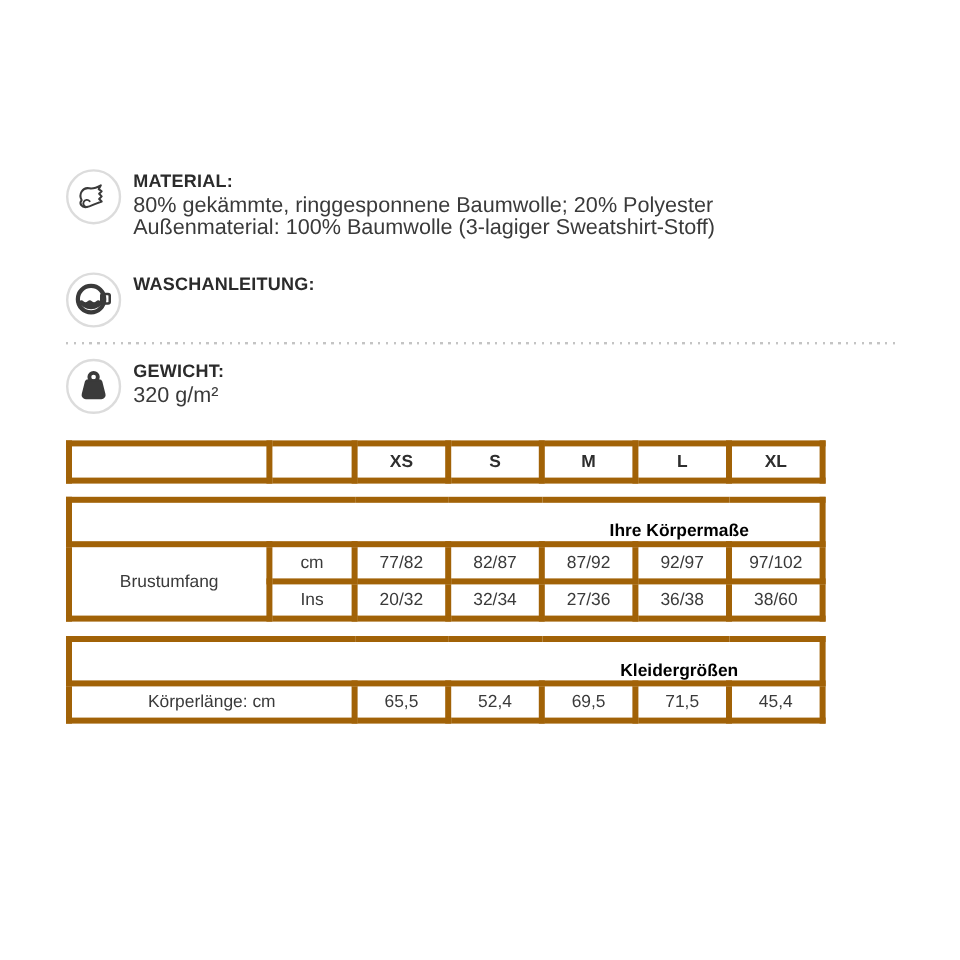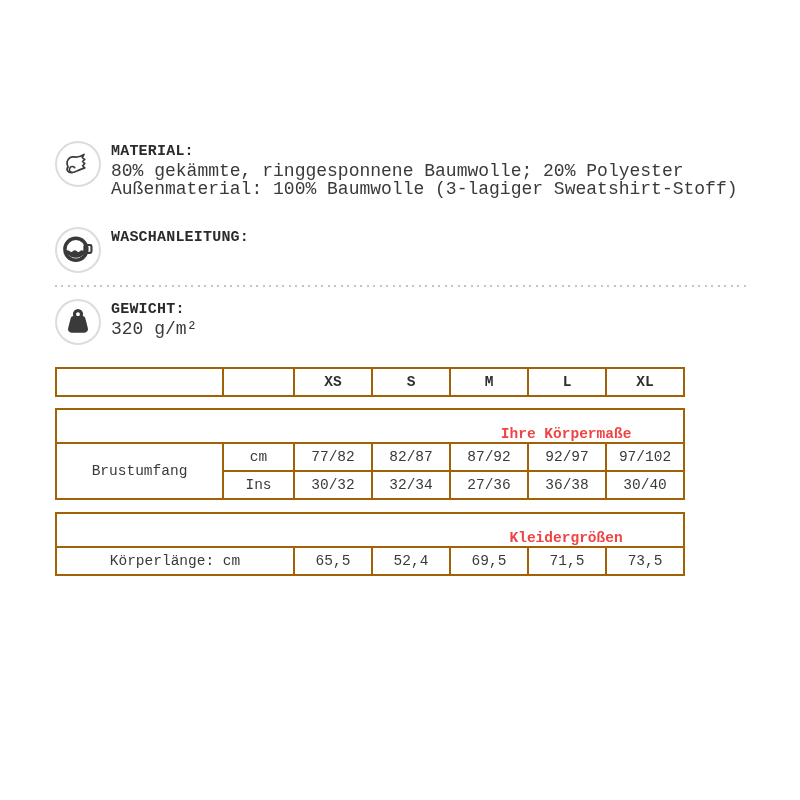--- a/index.html
+++ b/index.html
@@ -2,21 +2,21 @@
 <html><head>
 <meta charset="utf-8">
 <style>
   html, body { margin: 0; padding: 0; background: #ffffff; }
   .page {
     position: relative;
     width: 800px; height: 800px;
     box-sizing: border-box;
     padding: 141px 0 0 55px;
     background: #ffffff;
-    font-family: Liberation Mono, monospace;
+    font-family: Liberation Sans, sans-serif;
     color: #3a3a3a;
   }
   .content { width: 692px; }
 
   
   .info-row { display: flex; align-items: flex-start; }
   .info-row.material { margin-bottom: 29px; }
   .icon-circle {
     flex: 0 0 auto;
     width: 46px; height: 46px;
@@ -43,38 +43,38 @@
 
   
   table.size-table {
     border-collapse: collapse;
     table-layout: fixed;
     width: 630px;
     font-size: 14.5px;
     color: #3a3a3a;
   }
   table.size-table td {
-    border: 2px solid #a16207;
+    border: 5px solid #a16207;
     text-align: center;
     vertical-align: middle;
     padding: 0;
     height: 26px;
     overflow: hidden;
   }
   .tbl-sizes { margin-top: 22px; }
   .tbl-sizes td { height: 26px; font-weight: 700; color: #2e2e2e; }
   .tbl-body-measure { margin-top: 11px; }
   .tbl-garment { margin-top: 12px; }
 
   tr.band-row td { height: 22px; }
   .band-flex { display: flex; justify-content: flex-end; }
   .band-label {
     display: block; width: 234px;
     text-align: center;
-    font-weight: 700; color: #ef4444; margin-top: 16px;
+    font-weight: 700; color: #000000; margin-top: 16px;
   }
 
   svg .stroke { stroke: #3a3a3a; fill: none; stroke-linecap: round; stroke-linejoin: round; }
   svg .fill { fill: #3a3a3a; }
 </style>
 </head>
 <body>
 
 <div class="page">
   <div class="content">
@@ -170,25 +170,25 @@
         <td rowspan="2">Brustumfang</td>
         <td>cm</td>
         <td>77/82</td>
         <td>82/87</td>
         <td>87/92</td>
         <td>92/97</td>
         <td>97/102</td>
       </tr>
       <tr>
         <td>Ins</td>
-        <td>30/32</td>
+        <td>20/32</td>
         <td>32/34</td>
         <td>27/36</td>
         <td>36/38</td>
-        <td>30/40</td>
+        <td>38/60</td>
       </tr>
     </tbody>
       </table>
 
     <table class="size-table tbl-garment">
       <colgroup>
         <col style="width:167px">
           <col style="width:71px">
         <col style="width:78px">
           <col style="width:78px">
@@ -203,19 +203,19 @@
             <span class="band-label">Kleidergrößen</span>
           </div>
         </td>
       </tr>
       <tr>
         <td colspan="2">Körperlänge: cm</td>
         <td>65,5</td>
         <td>52,4</td>
         <td>69,5</td>
         <td>71,5</td>
-        <td>73,5</td>
+        <td>45,4</td>
       </tr>
     </tbody>
       </table>
 
   </div>
 </div>
 
 </body></html>

